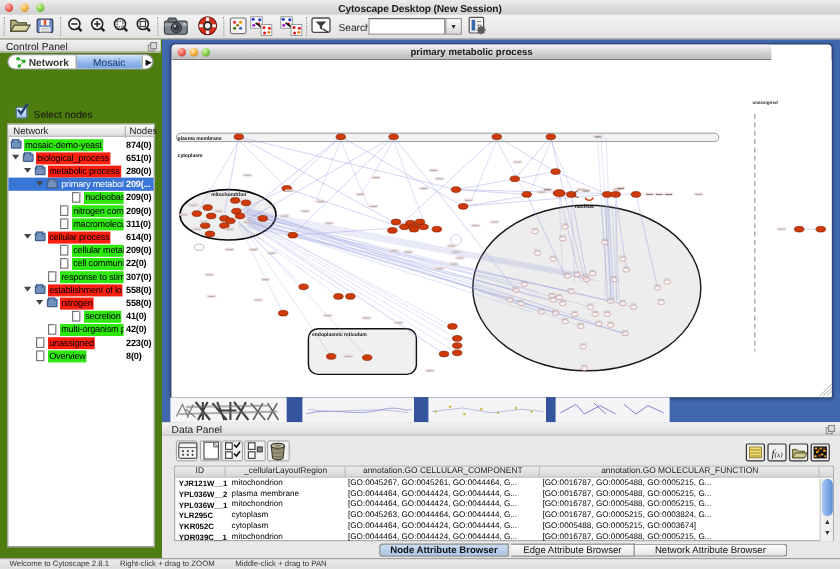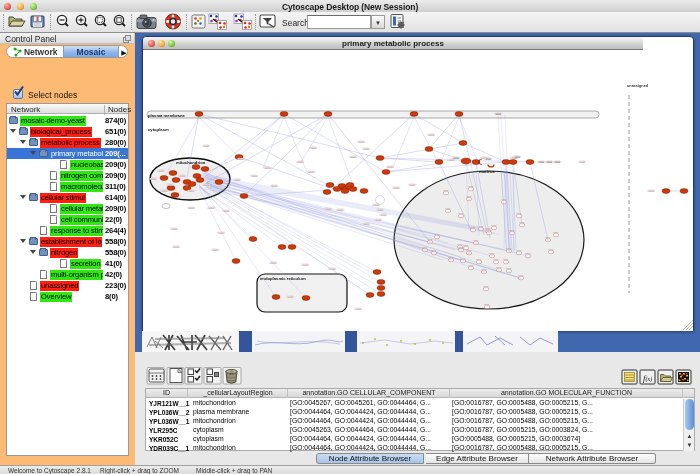--- a/index.html
+++ b/index.html
@@ -20,26 +20,26 @@
 
 #toolbar { left:0; top:12px; width:700px; height:21px;
   background:linear-gradient(#f4f4f4,#e2e2e2);
   border-bottom:1px solid #8e8e8e; }
 .vsep { top:2px; height:16px; width:0; border-left:1px dotted #9a9a9a; }
 #search-label { left:282px; top:6px; font-size:8.5px; color:#222; }
 #search-box { left:307px; top:3px; width:64px; height:14px; background:#fff; border:1px solid #9a9a9a; border-top-color:#6a6a6a; }
 #search-drop { left:371px; top:3px; width:14px; height:14px; background:linear-gradient(#fdfdfd,#d8d8d8); border:1px solid #9a9a9a; font-size:6px; text-align:center; line-height:14px; color:#333; }
 
 
-#cpanel { left:0; top:33px; width:154px; height:432px; background:#fdba74; border-right:1px solid #b5b5b5; }
+#cpanel { left:0; top:33px; width:154px; height:432px; background:#4d7c0f; border-right:1px solid #b5b5b5; }
 #cpanel-head { left:0; top:0; width:134px; height:11px; background:linear-gradient(#f2f2f2,#dcdcdc); border-bottom:1px solid #bdbdbd; }
 #cpanel-head span { position:absolute; left:5px; top:1px; font-size:8.5px; color:#222; }
 #tabs { left:6px; top:12px; width:122px; height:13px; background:#fff; border:1px solid #9a9a9a; border-radius:7px; overflow:hidden; }
 #tab-net { left:0; top:0; width:56px; height:13px; font-size:8.5px; font-weight:bold; color:#333; text-align:center; line-height:12px; }
-#tab-mosaic { left:56px; top:0; width:55px; height:13px; background:linear-gradient(#cfe0f7,#8fb5e8 50%,#6f9fe0); font-size:8.5px; font-weight:bold; color:#1a3a6b; text-align:center; line-height:12px; border-left:1px solid #9a9a9a;}
+#tab-mosaic { left:56px; top:0; width:55px; height:13px; background:linear-gradient(#cfe0f7,#8fb5e8 50%,#6f9fe0); font-size:8.5px; font-weight:normal; color:#1a3a6b; text-align:center; line-height:12px; border-left:1px solid #9a9a9a;}
 #tab-arrow { left:111px; top:0; width:11px; height:13px; border-left:1px solid #9a9a9a; font-size:7px; line-height:13px; text-align:center; color:#111; }
 #fieldset1 { left:4px; top:30px; width:126px; height:33px; border:1px solid #bbb; border-radius:2px; }
 #fieldset1 legend { position:absolute; left:6px; top:-5px; background:#e8e8e8; padding:0 3px; font-size:8.5px; font-weight:bold; color:#333; }
 #combo { left:8px; top:8px; width:110px; height:14px; background:linear-gradient(#ffffff,#e8e8e8); border:1px solid #9a9a9a; border-radius:7px; }
 #combo .txt { position:absolute; left:9px; top:2px; font-size:8.5px; color:#111; }
 #combo .step { position:absolute; right:0.5px; top:0.5px; width:11px; height:12px; background:linear-gradient(#9cc2f2,#4a7fd4); border-radius:3.5px; border:0.5px solid #3a6cb8; }
 #combo .step:before { content:""; position:absolute; left:3px; top:2.2px; border-left:2.2px solid transparent; border-right:2.2px solid transparent; border-bottom:2.8px solid #fff; }
 #combo .step:after { content:""; position:absolute; left:3px; bottom:2.2px; border-left:2.2px solid transparent; border-right:2.2px solid transparent; border-top:2.8px solid #fff; }
 #checkbox { left:13px; top:56px; width:10px; height:10px; background:linear-gradient(#e8f2fd,#9cc2ee); border:1px solid #5a7aa8; border-radius:2px; }
 #checklabel { left:28px; top:57px; font-size:8.5px; color:#111; }
@@ -80,21 +80,21 @@
 #dp-table { left:10px; top:36px; width:550px; height:63px; background:#fff; border:1px solid #aaa; }
 #dp-thead { left:0; top:0; width:548px; height:9px; background:linear-gradient(#ececec,#d8d8d8); border-bottom:1px solid #b5b5b5; font-size:7px; color:#222; }
 #dp-thead div { position:absolute; top:0; text-align:center; border-right:1px solid #c0c0c0; height:9px; overflow:hidden; }
 .dprow { left:0; width:548px; height:9px; font-size:6.8px; color:#000; white-space:nowrap; }
 .dprow b { position:absolute; left:3px; top:0.5px; font-weight:bold; font-size:6.5px; }
 .dprow .c2 { position:absolute; left:47px; top:0; }
 .dprow .c3 { position:absolute; left:144px; top:0; }
 .dprow .c4 { position:absolute; left:306px; top:0; }
 #dp-tabs { left:0; top:101px; width:565px; height:12px; }
 .dptab { position:absolute; top:0; height:11px; font-size:8px; color:#111; background:linear-gradient(#fdfdfd,#e4e4e4); border:1px solid #8a8a8a; text-align:center; line-height:10px; }
-.dptab.sel { background:linear-gradient(#cadcf3,#a8c4e8); font-weight:normal; }
+.dptab.sel { background:linear-gradient(#cadcf3,#a8c4e8); font-weight:bold; }
 
 
 #statusbar { left:0; top:465px; width:700px; height:9px; background:linear-gradient(#ececec,#dcdcdc); border-top:1px solid #a0a0a0; font-size:6.5px; color:#333; }
 #statusbar span { position:absolute; top:1px; }
 </style>
 </head>
 <body>
 <div id="app">
 
   <div id="titlebar" class="abs">
@@ -288,37 +288,37 @@
             <span class="num">209(0)</span>
           </div>
           <div class="trow abs " style="top:77px">
             <span class="file" style="left:43px"></span>
             <span class="lbl bgg" style="left:53px;max-width:43px">macromolecule</span>
             <span class="num">311(0)</span>
           </div>
           <div class="trow abs " style="top:88px">
             <span class="tri" style="left:13px"></span>
             <span class="fold" style="left:22px"></span>
-            <span class="lbl bgr" style="left:33px;max-width:63px">cellular stimul</span>
+            <span class="lbl bgr" style="left:33px;max-width:63px">cellular process</span>
             <span class="num">614(0)</span>
           </div>
           <div class="trow abs " style="top:99px">
             <span class="file" style="left:43px"></span>
             <span class="lbl bgg" style="left:53px;max-width:43px">cellular metabo</span>
             <span class="num">209(0)</span>
           </div>
           <div class="trow abs " style="top:110px">
             <span class="file" style="left:43px"></span>
             <span class="lbl bgg" style="left:53px;max-width:43px">cell communicat</span>
             <span class="num">22(0)</span>
           </div>
           <div class="trow abs " style="top:121px">
             <span class="file" style="left:33px"></span>
             <span class="lbl bgg" style="left:43px;max-width:53px">response to stimul</span>
-            <span class="num">264(4)</span>
+            <span class="num">307(0)</span>
           </div>
           <div class="trow abs " style="top:132px">
             <span class="tri" style="left:13px"></span>
             <span class="fold" style="left:22px"></span>
             <span class="lbl bgr" style="left:33px;max-width:63px">establishment of lo</span>
             <span class="num">558(0)</span>
           </div>
           <div class="trow abs " style="top:143px">
             <span class="tri" style="left:23px"></span>
             <span class="fold" style="left:32px"></span>
@@ -750,20 +750,27 @@
         <path d="M225 12 L250 9 L275 13 L300 10 L318 12" stroke="#9a9ad0" stroke-width="0.5" fill="none"></path>
         <rect x="320" y="0" width="8" height="21" fill="#34559c"></rect>
         <rect x="328" y="0" width="95" height="21" fill="#f4f4f6"></rect>
         <path d="M332 13 L345 6 L352 14 L365 7 L378 14 M370 14 L360 5 M385 6 L395 14 L405 7 L418 13" stroke="#7a80c8" stroke-width="0.8" fill="none"></path>
 
       </svg>
     </div>
   </div>
 
   <div id="datapanel" class="abs">
+    <div id="dp-head" class="abs">
+        <span>Data Panel</span>
+        <svg class="abs" style="right:4px;top:2px" width="8" height="8" viewBox="0 0 8 8">
+          <rect x="0.5" y="2.5" width="5" height="5" fill="none" stroke="#888" stroke-width="1"></rect>
+          <rect x="2.5" y="0.5" width="5" height="5" fill="#ddd" stroke="#888" stroke-width="1"></rect>
+        </svg>
+      </div>
     <svg id="dpicons" class="abs" style="left:0;top:12px" width="565" height="24" viewBox="0 0 565 24">
         <rect x="12" y="3.5" width="17" height="16.5" fill="#f1f1f1" stroke="#9a9a9a" stroke-width="0.8" rx="1"></rect>
         <rect x="32" y="3.5" width="17" height="16.5" fill="#f1f1f1" stroke="#9a9a9a" stroke-width="0.8" rx="1"></rect>
         <rect x="50" y="3.5" width="17" height="16.5" fill="#f1f1f1" stroke="#9a9a9a" stroke-width="0.8" rx="1"></rect>
         <rect x="69" y="3.5" width="17" height="16.5" fill="#f1f1f1" stroke="#9a9a9a" stroke-width="0.8" rx="1"></rect>
         <rect x="88" y="3.5" width="18" height="16.5" fill="#f1f1f1" stroke="#9a9a9a" stroke-width="0.8" rx="1"></rect>
         <g>
           <rect x="14" y="5" width="15" height="13" rx="1.5" fill="#f4f4f4" stroke="#555" stroke-width="1"></rect>
           <line x1="14" y1="9" x2="29" y2="9" stroke="#555" stroke-width="0.8"></line>
           <circle cx="17.5" cy="12" r="0.9" fill="#444"></circle>

